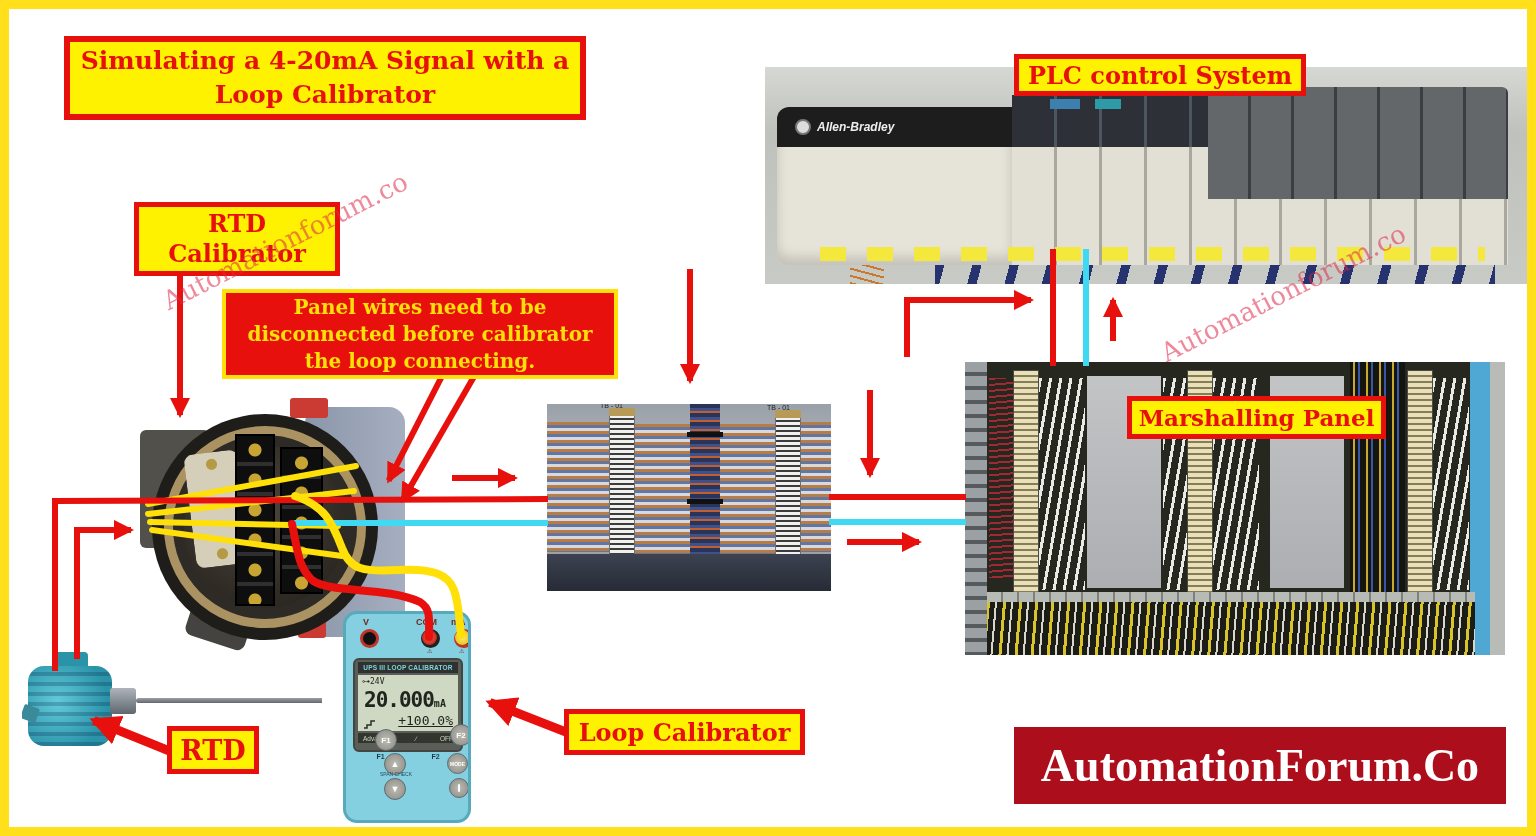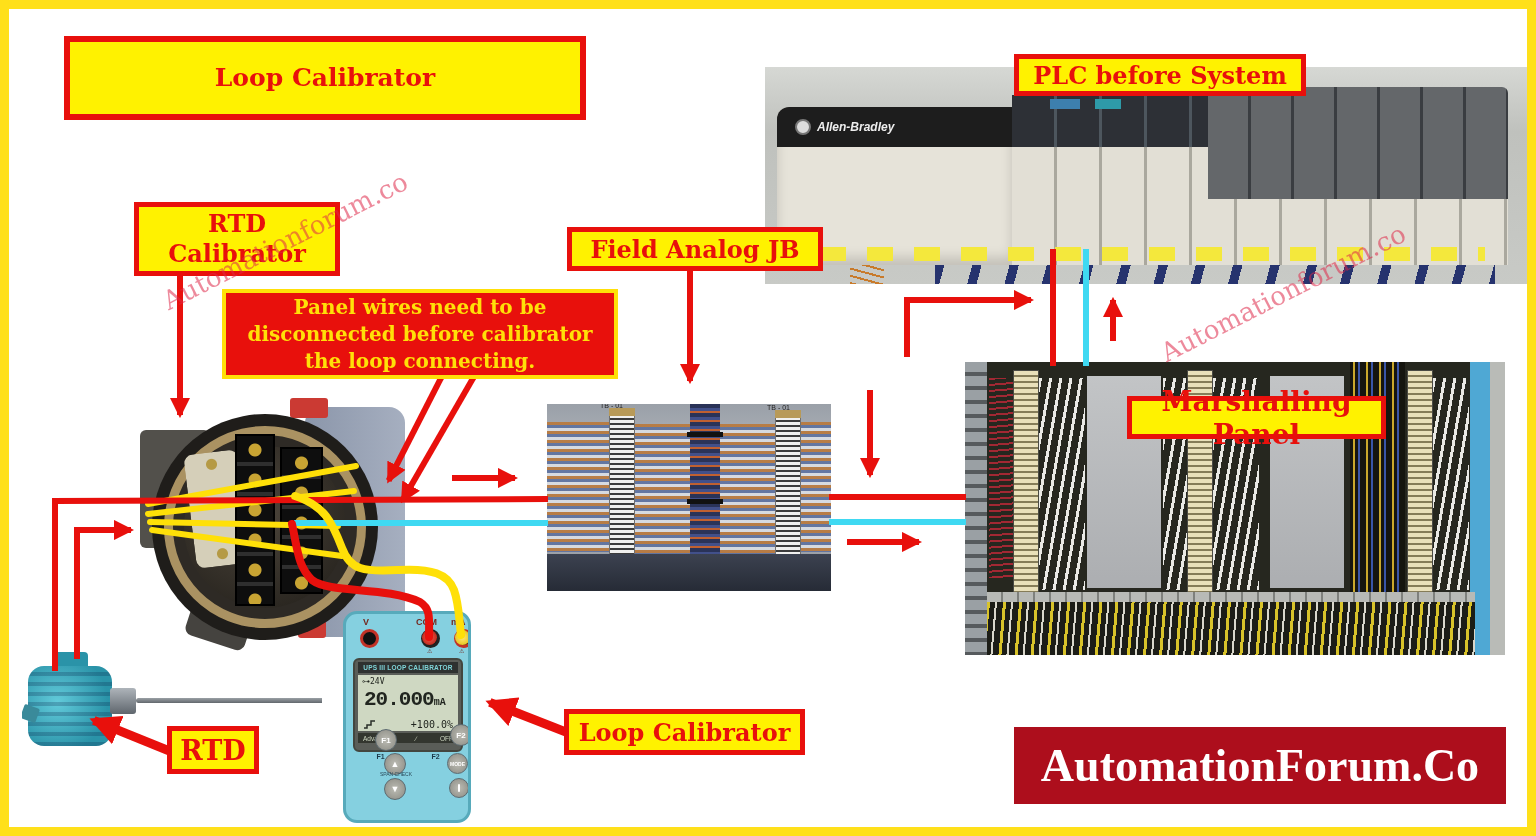--- a/index.html
+++ b/index.html
@@ -16,21 +16,21 @@
        color:var(--accent-red);font-family:"DejaVu Serif",serif;font-weight:bold;
        display:flex;flex-direction:column;align-items:center;justify-content:center;
        text-align:center;box-sizing:border-box;z-index:10;}
   .lbl-title{left:64px;top:36px;width:522px;height:84px;font-size:25px;line-height:1.35;border-width:6px;}
   .lbl-plc{left:1014px;top:54px;width:292px;height:42px;font-size:24px;}
   .lbl-rtdtx{left:134px;top:202px;width:206px;height:74px;font-size:24px;line-height:1.25;}
   .lbl-warn{left:222px;top:289px;width:396px;height:90px;background:var(--accent-red);
             color:var(--wire-yellow);border:4px solid var(--wire-yellow);font-size:20px;line-height:1.35;}
   .lbl-jb{left:567px;top:227px;width:256px;height:44px;font-size:24px;}
   .lbl-ai{left:709px;top:353px;width:237px;height:40px;font-size:20px;}
-  .lbl-mp{left:1127px;top:396px;width:259px;height:43px;font-size:28px;}
+  .lbl-mp{left:1127px;top:396px;width:259px;height:43px;font-size:23px;}
   .lbl-rtd{left:167px;top:726px;width:92px;height:48px;font-size:27px;}
   .lbl-lc{left:564px;top:709px;width:241px;height:46px;font-size:24px;}
   .logo{position:absolute;left:1014px;top:727px;width:492px;height:77px;background:var(--logo-red);
         color:#fff;font-family:"Liberation Serif",serif;font-weight:bold;font-size:46px;
         display:flex;align-items:center;justify-content:center;z-index:10;}
   .wm{position:absolute;color:rgba(222,40,72,.55);font-family:"DejaVu Serif",serif;font-size:26px;
       transform:rotate(-27deg);white-space:nowrap;z-index:12;pointer-events:none;}
   .wm1{left:150px;top:226px;}
   .wm2{left:1148px;top:278px;}
 
@@ -110,23 +110,23 @@
   .jack-com{left:75px;top:15px;border:3px solid #222;}
   .jack-ma{left:108px;top:15px;border:3px solid #c23227;}
   .cal-plug{position:absolute;width:15px;height:15px;border-radius:50%;z-index:2;}
   .plug-red{left:76px;top:16px;background:radial-gradient(#f05a4a,#b01a10);}
   .plug-yel{left:109px;top:16px;background:radial-gradient(#ffe878,#e0b800);}
   .cal-warnglyph{position:absolute;font-size:6px;color:#73281f;}
   .cal-bezel{position:absolute;left:7px;top:44px;width:110px;height:94px;background:#5a5d58;border-radius:6px;border:2px solid #43463f;box-sizing:border-box;}
   .cal-model{margin:2px 3px 0;height:11px;background:#2e3130;color:#7fd4d8;font-size:6.5px;text-align:center;line-height:11px;letter-spacing:.2px;font-weight:bold;}
   .cal-lcd{margin:2px 3px;height:56px;background:#cfd8c2;position:relative;font-family:"DejaVu Sans Mono",monospace;color:#21251f;}
   .lcd-24v{position:absolute;left:4px;top:2px;font-size:8px;}
-  .lcd-read{position:absolute;left:6px;top:13px;font-size:21px;font-weight:bold;letter-spacing:-1px;font-family:Liberation Mono, monospace;}
+  .lcd-read{position:absolute;left:6px;top:13px;font-size:21px;font-weight:bold;letter-spacing:-1px;}
   .lcd-unit{font-size:10px;letter-spacing:0;}
-  .lcd-pct{position:absolute;right:5px;top:44px;font-size:10px;}
+  .lcd-pct{position:absolute;right:5px;top:38px;font-size:13px;text-decoration:underline;}
   .lcd-step{position:absolute;left:5px;bottom:2px;}
   .cal-menubar{margin:0 3px;height:10px;background:#33362f;color:#cfd8c2;font-size:6.5px;display:flex;justify-content:space-between;align-items:center;padding:0 5px;}
   .cal-fkeys{position:absolute;left:7px;top:139px;width:110px;display:flex;justify-content:space-around;font-size:7px;font-weight:bold;color:#1d3a4a;}
   .cal-btn{position:absolute;border-radius:50%;background:radial-gradient(#bcbcb4,#8a8a82);border:1px solid #5d6a70;color:#fff;display:flex;align-items:center;justify-content:center;font-size:8px;font-weight:bold;box-sizing:border-box;}
   .btn-f1{left:29px;top:115px;width:22px;height:22px;}
   .btn-f2{left:104px;top:110px;width:22px;height:22px;}
   .btn-mode{left:101px;top:139px;width:21px;height:21px;font-size:5px;}
   .btn-up{left:38px;top:139px;width:22px;height:22px;font-size:9px;}
   .btn-dn{left:38px;top:164px;width:22px;height:22px;font-size:9px;}
   .btn-pwr{left:103px;top:164px;width:20px;height:20px;}
@@ -302,33 +302,33 @@
     <path class="ln" d="M440,380 L390,478" marker-end="url(#ah)"></path>
     <path class="ln" d="M472,380 L404,498" marker-end="url(#ah)"></path>
     <path class="ln thick" d="M172,752 L98,722" marker-end="url(#ah)"></path>
     <path class="ln thick" d="M566,732 L494,704" marker-end="url(#ah)"></path>
 
     <path class="wire-red" d="M292,524 C298,552 298,566 312,580 C330,594 386,586 420,602 C431,609 429,618 429,637"></path>
     <path class="wire-yel" d="M295,496 C325,506 332,522 342,548 C350,570 364,572 398,570 C432,568 448,574 454,590 C459,604 459,618 461,635"></path>
   </svg>
 
   <div class="lbl lbl-title">
+    <span>Simulating a 4-20mA Signal with a</span>
     <span>Loop Calibrator</span>
   </div>
-  <div class="lbl lbl-plc">PLC before System</div>
+  <div class="lbl lbl-plc">PLC control System</div>
   <div class="lbl lbl-rtdtx">
     <span>RTD</span>
     <span>Calibrator</span>
   </div>
   <div class="lbl lbl-warn">
     <span>Panel wires need to be</span>
     <span>disconnected before calibrator</span>
     <span>the loop connecting.</span>
   </div>
-  <div class="lbl lbl-jb">Field Analog JB</div>
   <div class="lbl lbl-mp">Marshalling Panel</div>
   <div class="lbl lbl-rtd">RTD</div>
   <div class="lbl lbl-lc">Loop Calibrator</div>
   <div class="logo">AutomationForum.Co</div>
 
   <div class="wm wm1">Automationforum.co</div>
   <div class="wm wm2">Automationforum.co</div>
 
   <div class="frame"></div>
 </div>

